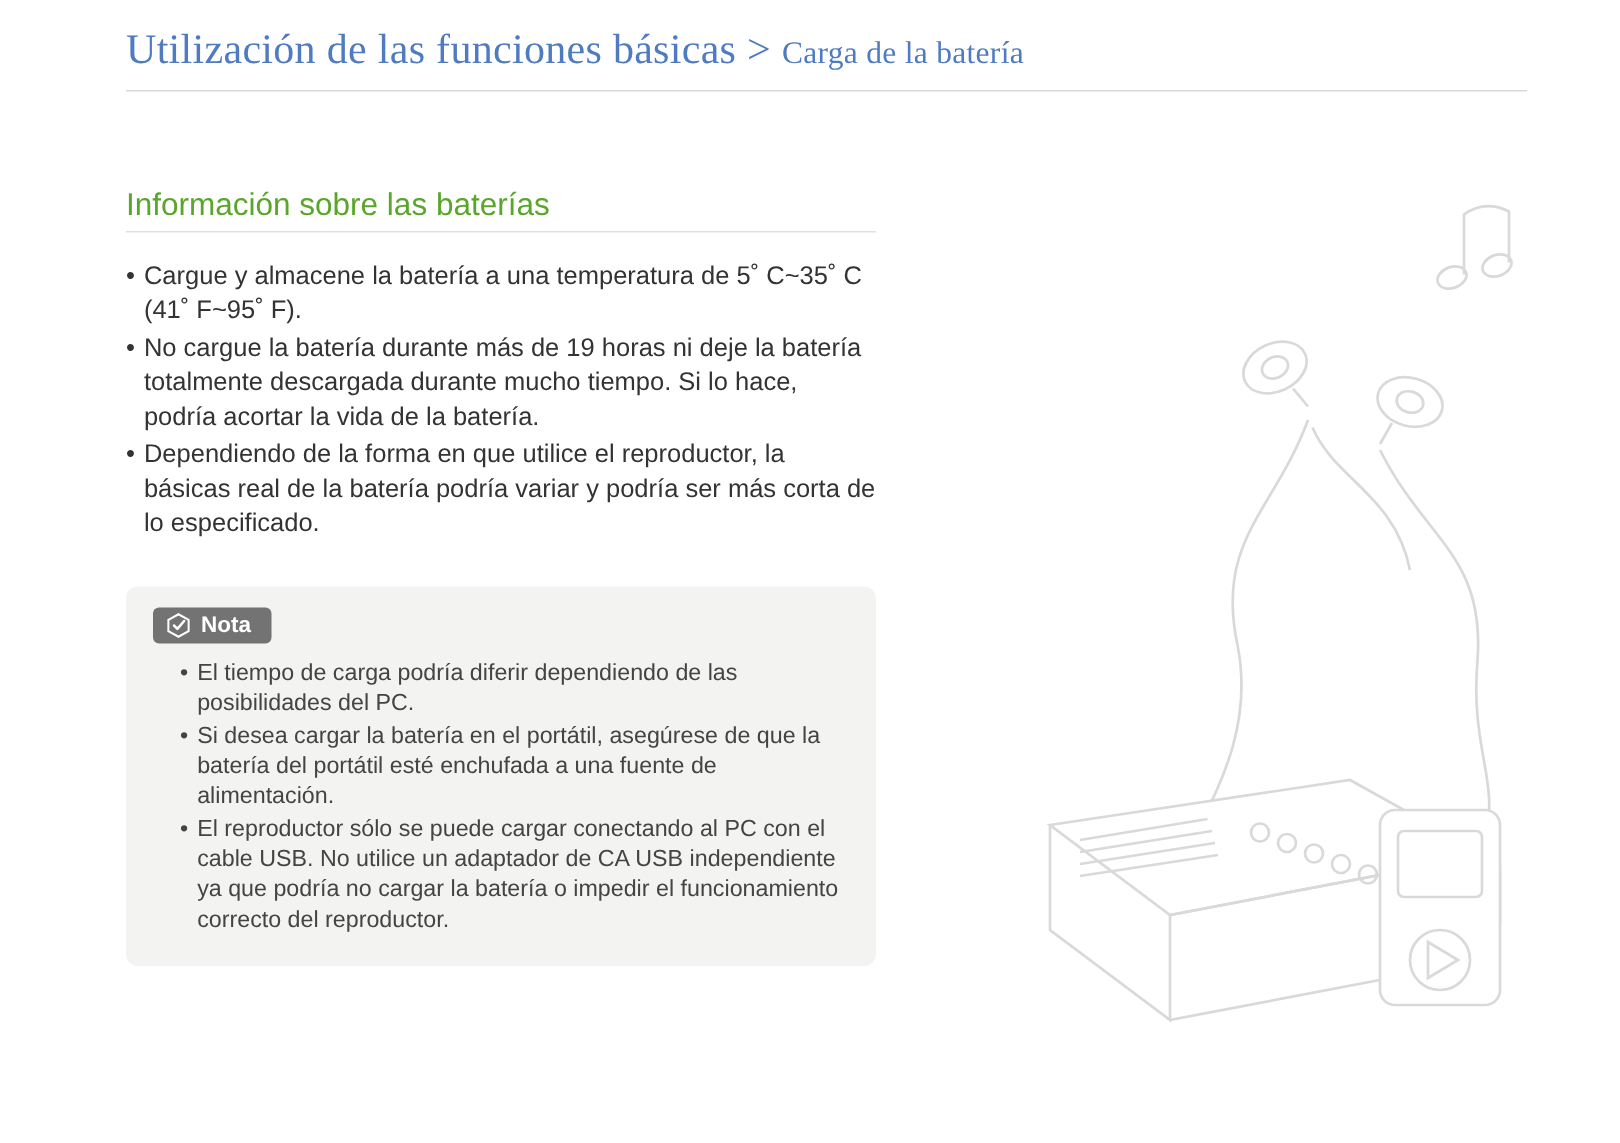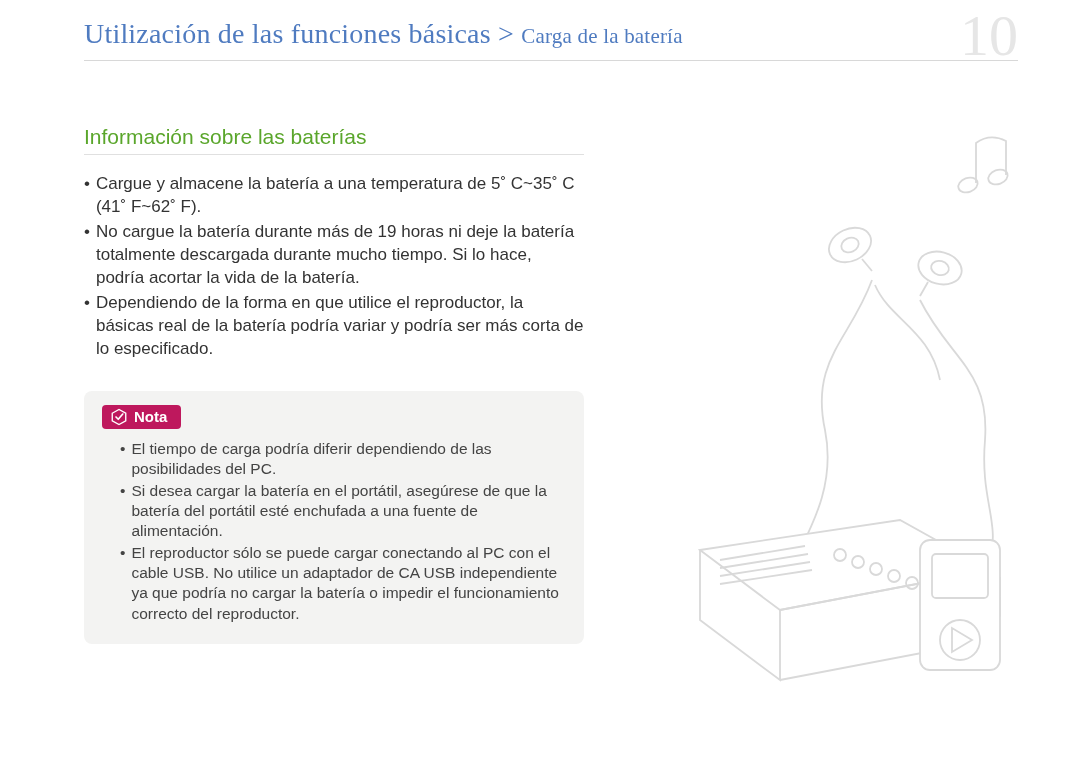--- a/index.html
+++ b/index.html
@@ -73,21 +73,21 @@
   }
   .note-box {
     margin-top: 30px;
     background: #f3f3f2;
     border-radius: 8px;
     padding: 14px 18px 18px 18px;
   }
   .note-header {
     display: inline-flex;
     align-items: center;
-    background: #be185d;
+    background: #737373;
     color: #fff;
     font-weight: bold;
     font-size: 15px;
     padding: 3px 14px 3px 8px;
     border-radius: 4px;
     margin-bottom: 10px;
   }
   .note-header .icon {
     width: 18px;
     height: 18px;
@@ -114,31 +114,30 @@
 </style>
 </head>
 <body>
 
 <div class="page">
 
   <div class="breadcrumb">
     <span>Utilización de las funciones básicas</span><span> &gt; </span><span class="sub">Carga de la batería</span>
   </div>
 
-  <div class="page-number">10</div>
 
   <div class="header-line"></div>
 
   <div class="content">
     <div class="section-title">Información sobre las baterías</div>
 
     <div class="bullet-list">
       <div class="bullet-item">
         <div class="bullet-dot">•</div>
-        <div>Cargue y almacene la batería a una temperatura de 5˚ C~35˚ C (41˚ F~62˚ F).</div>
+        <div>Cargue y almacene la batería a una temperatura de 5˚ C~35˚ C (41˚ F~95˚ F).</div>
       </div>
       <div class="bullet-item">
         <div class="bullet-dot">•</div>
         <div>No cargue la batería durante más de 19 horas ni deje la batería totalmente descargada durante mucho tiempo. Si lo hace, podría acortar la vida de la batería.</div>
       </div>
       <div class="bullet-item">
         <div class="bullet-dot">•</div>
         <div>Dependiendo de la forma en que utilice el reproductor, la básicas real de la batería podría variar y podría ser más corta de lo especificado.</div>
       </div>
     </div>

